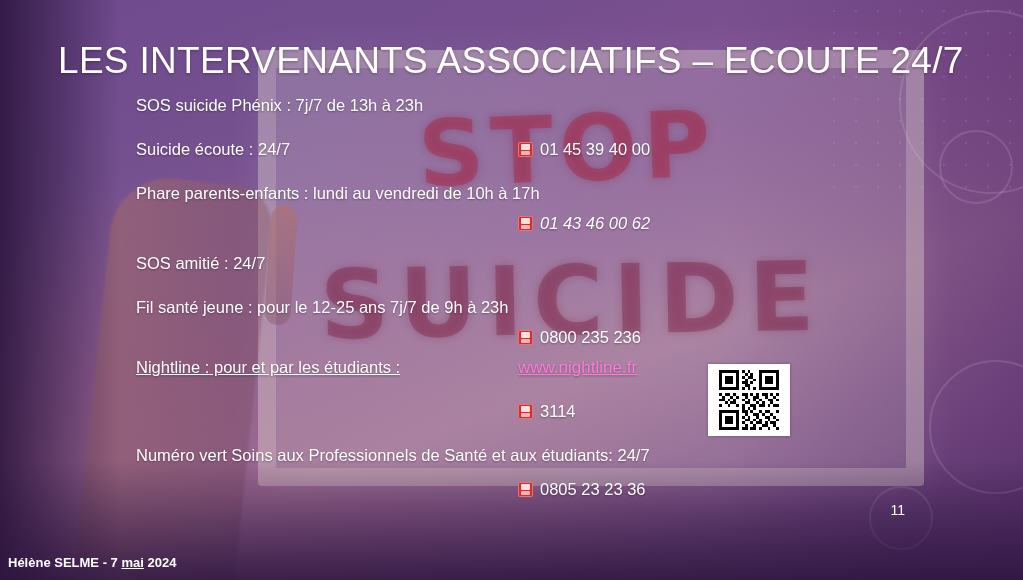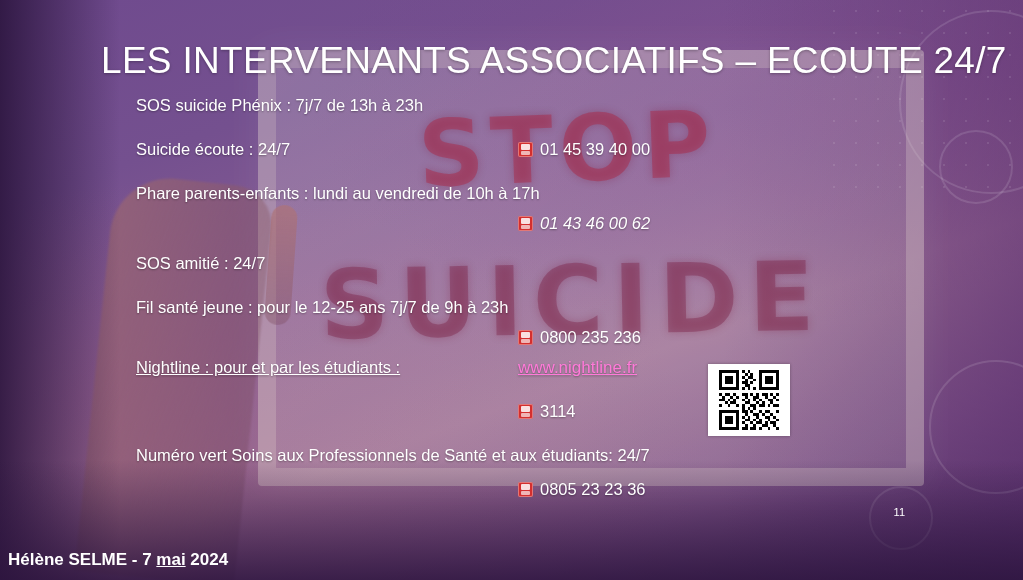--- a/index.html
+++ b/index.html
@@ -129,21 +129,20 @@
   .title {
     position: absolute;
     left: 58px;
     top: 40px;
     font-size: 37px;
     color: #ffffff;
     font-weight: normal;
     letter-spacing: 0.3px;
     white-space: nowrap;
     text-shadow: 0 1px 3px rgba(0,0,0,0.30);
-    margin-left: 43px;
   }
   .lines {
     position: absolute;
     left: 136px;
     top: 94px;
     width: 800px;
   }
   .line {
     position: relative;
     min-height: 22px;
@@ -219,30 +218,30 @@
     background: #ffffff;
     padding: 0;
     box-shadow: 0 0 3px rgba(0,0,0,0.3);
   }
   .qr svg { display: block; margin: 6px auto; }
   
   .footer {
     position: absolute;
     left: 8px;
     bottom: 10px;
-    font-size: 17px;
+    font-size: 13px;
     color: #ffffff;
     font-weight: bold;
   }
   .footer .date-u { text-decoration: underline; }
   .pagenum {
     position: absolute;
     right: 118px;
     bottom: 62px;
-    font-size: 11px;
+    font-size: 14px;
     color: #ffffff;
   }
 </style>
 </head>
 <body>
 
 <div id="slide">
 
   <div class="bg-base"></div>
   <div class="bg-rightglow"></div>

